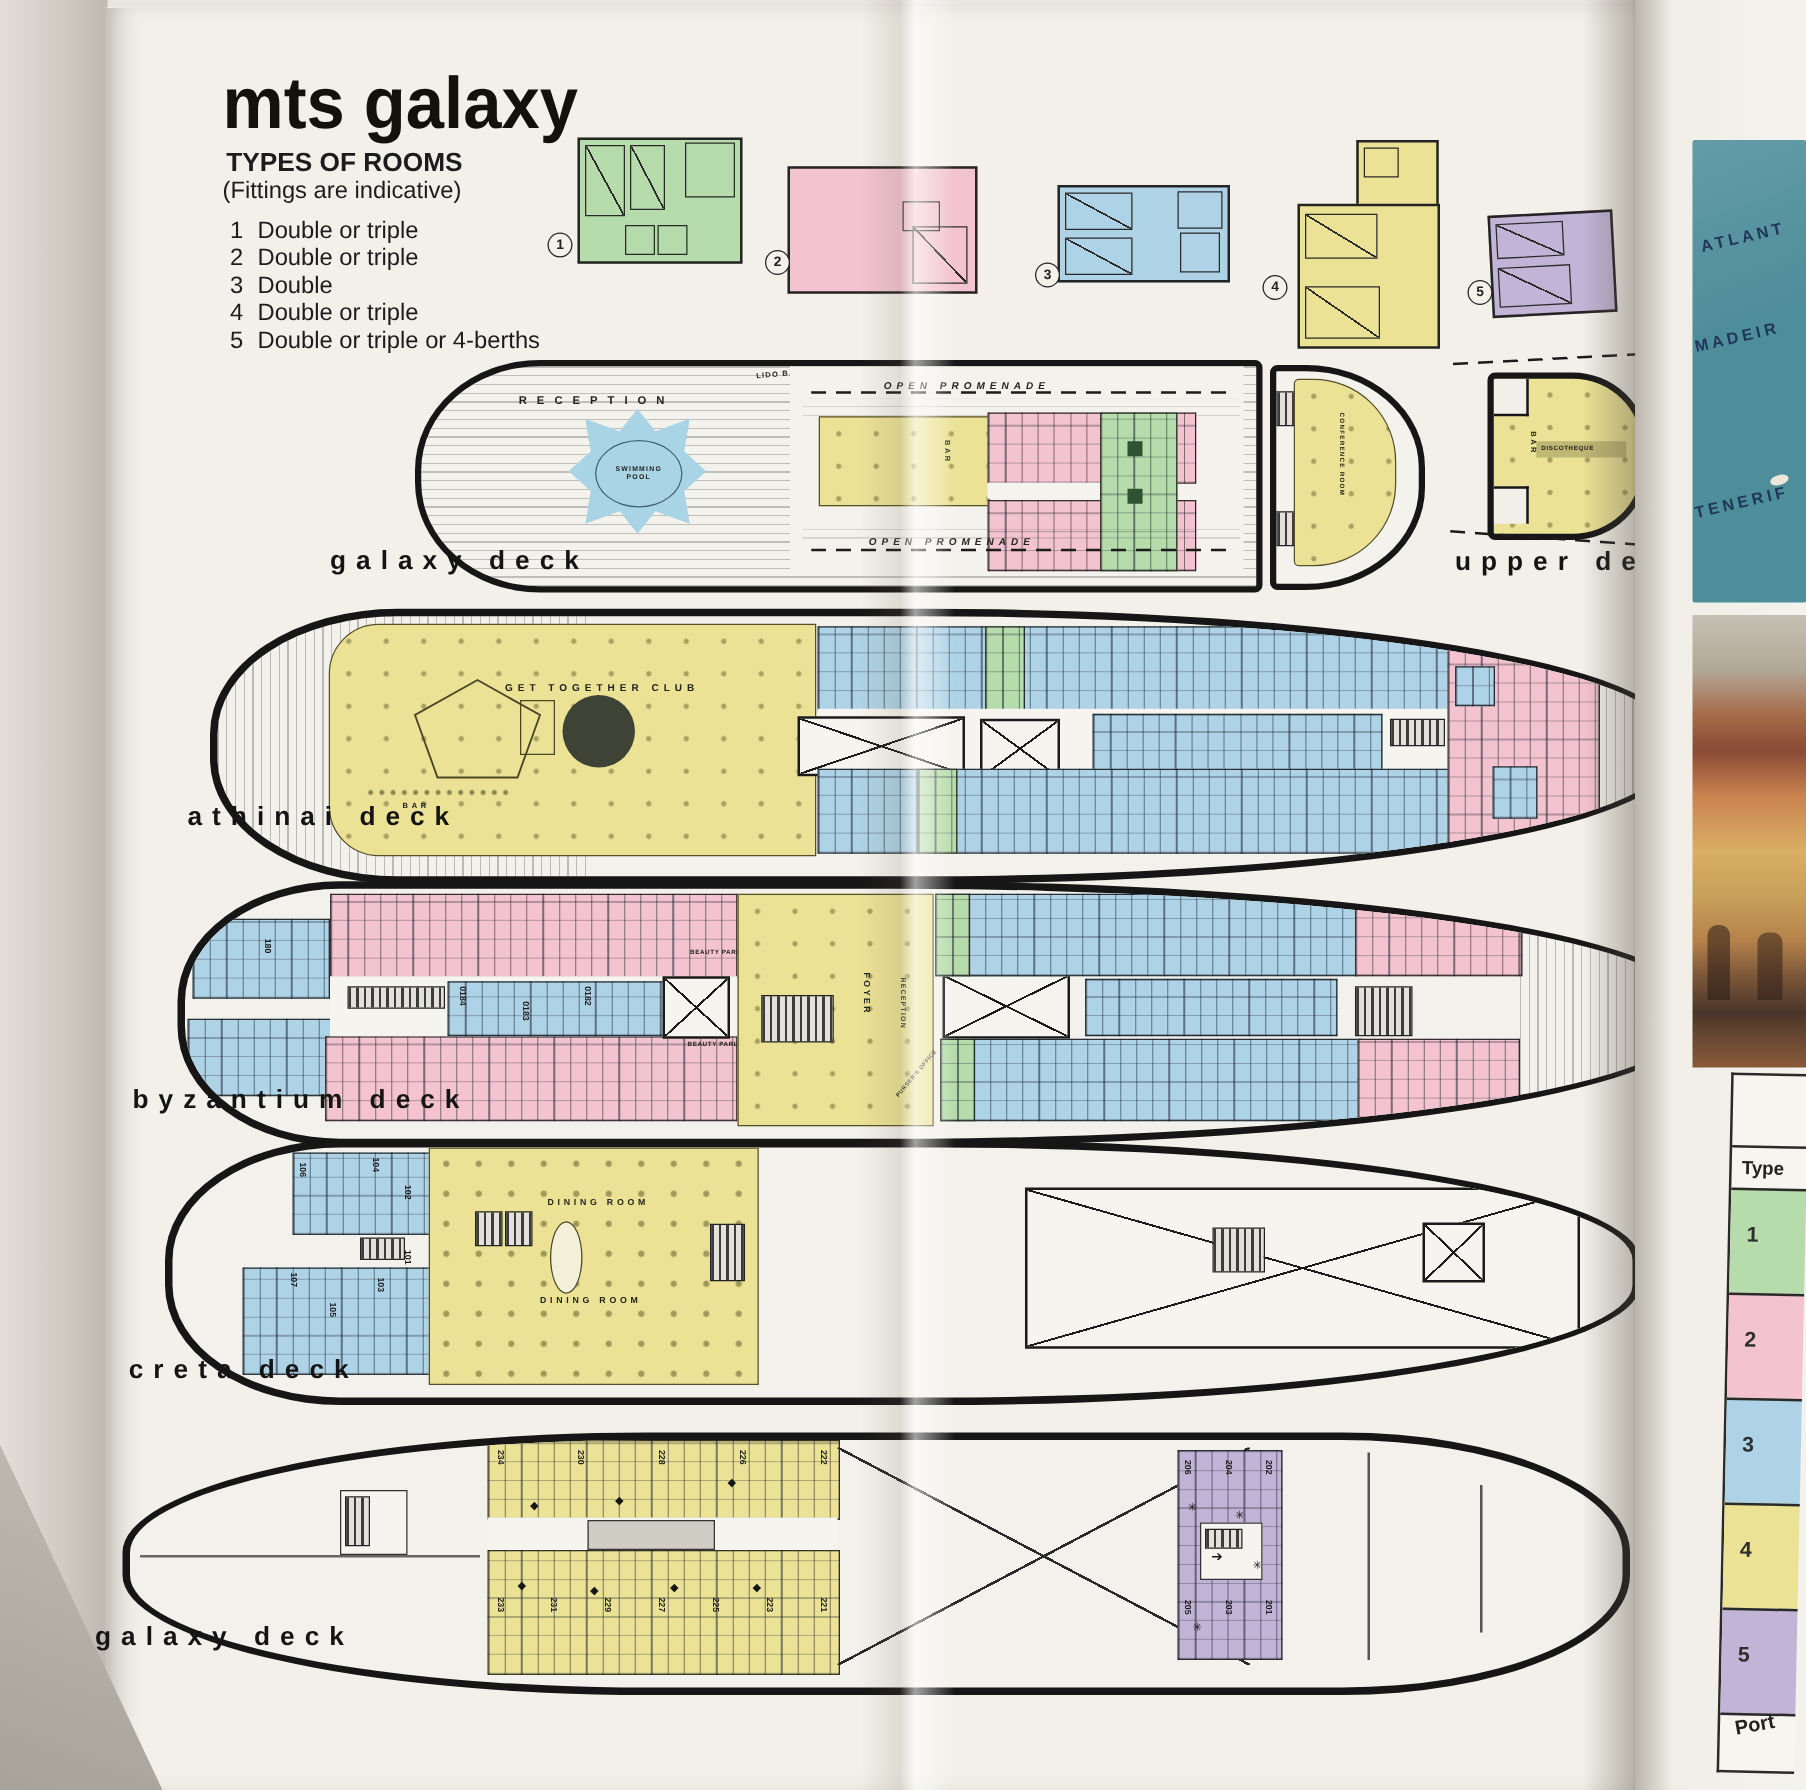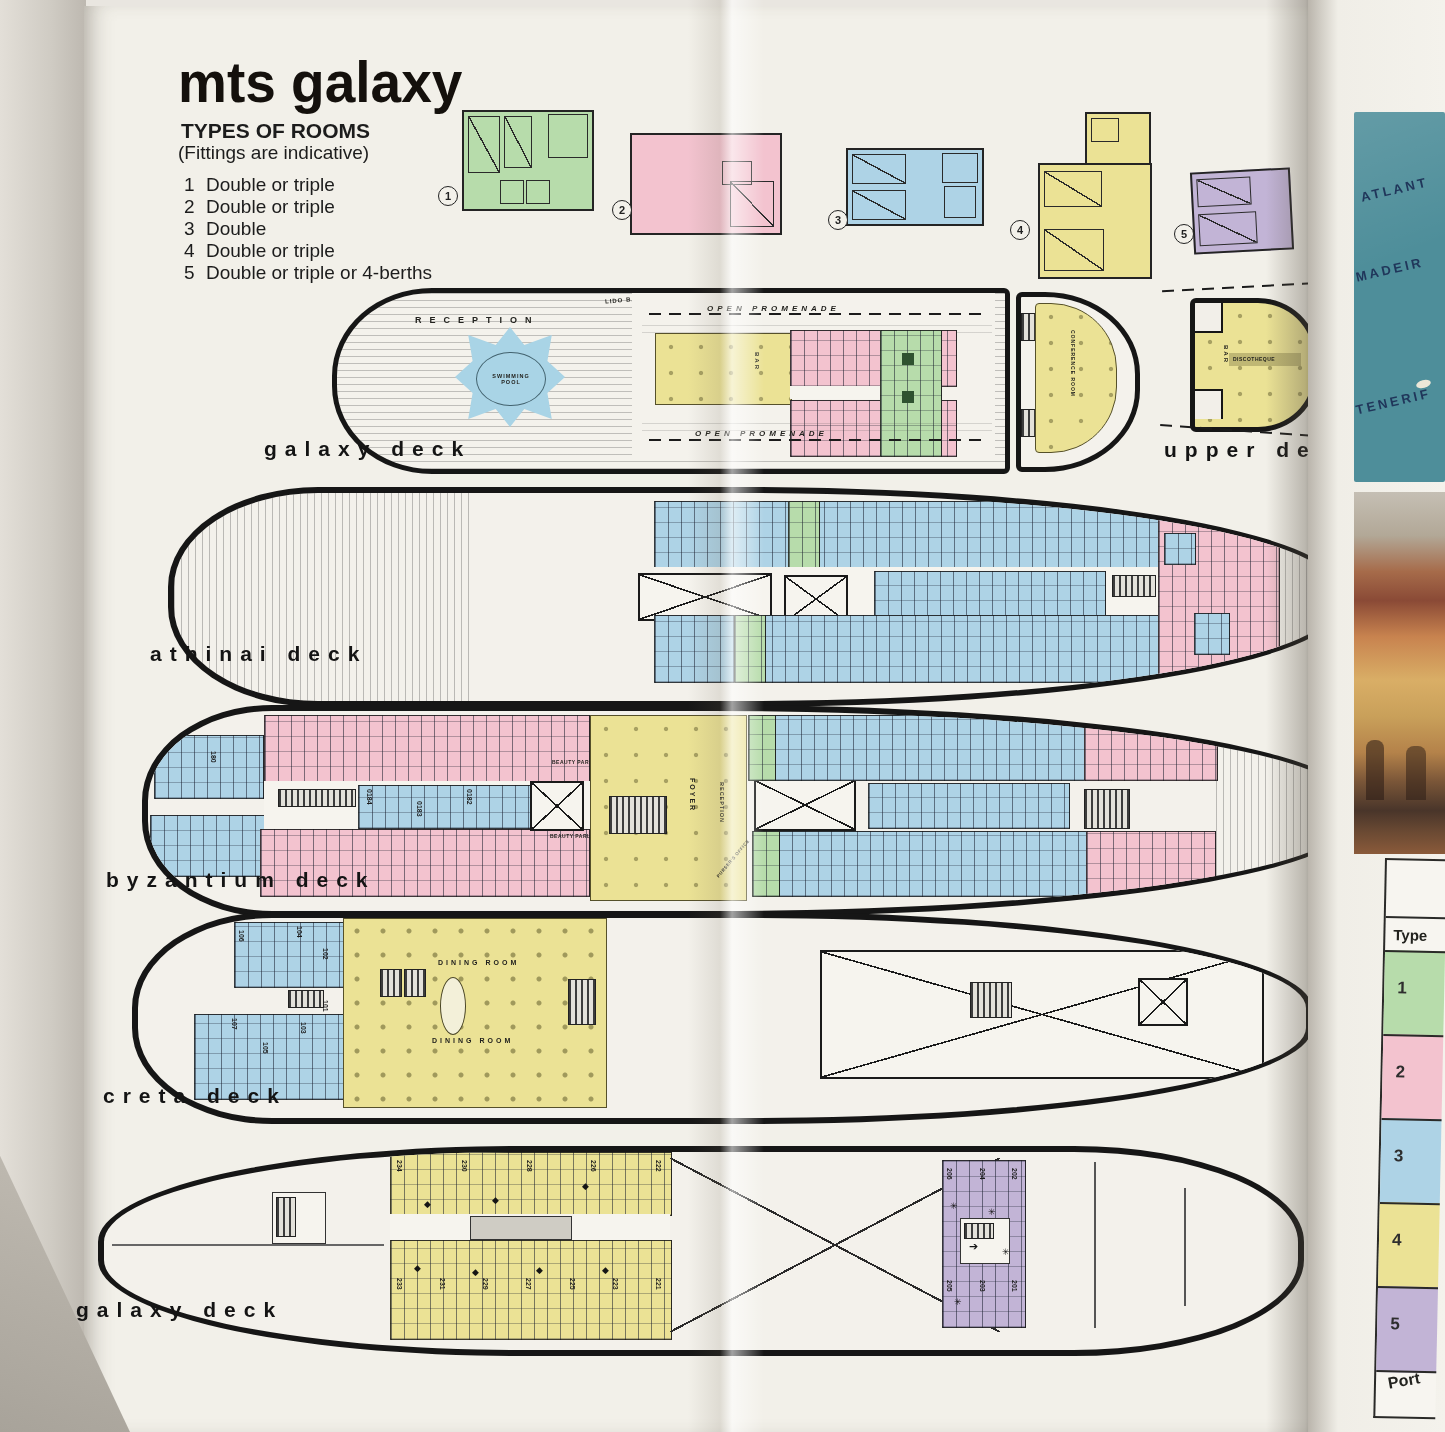--- a/index.html
+++ b/index.html
@@ -155,20 +155,31 @@
     <div class="abs" style="left:0;top:86px;width:26px;height:28px;background:#f2efe9;border-right:2px solid #161616;border-top:2px solid #161616;"></div>
     <span class="lbl vlbl abs" style="left:28px;top:42px;font-size:6px;letter-spacing:2px;">BAR</span>
     <div class="abs" style="left:34px;top:50px;width:72px;height:13px;background:rgba(60,55,20,.25);"></div>
     <span class="lbl abs" style="left:38px;top:53px;font-size:5px;letter-spacing:.5px;">DISCOTHEQUE</span>
   </div>
   <div class="abs dashes" style="left:1160px;top:430px;width:170px;transform:rotate(4deg);"></div>
   <div class="abs deckname" style="left:1164px;top:438px;">upper deck</div>
 
   <div class="ship" style="left:168px;top:487px;width:1160px;height:208px;border-radius:150px 600px 600px 150px / 100px 100px 100px 100px;background:#f3f1eb;">
     <div class="abs stripesV" style="left:0;top:0;width:300px;height:100%;"></div>
+    <div class="abs" style="left: 89px; top: 6px; width: 388px; height: 184px; border: 1px solid rgb(85, 80, 42); border-radius: 40px 0px 0px 40px; background-color: rgb(235, 226, 149);">
+      <div class="abs dots" style="left:0;top:0;width:100%;height:100%;"></div>
+      <svg class="abs" style="left:66px;top:42px;" width="104" height="82">
+        <polygon points="52,2 102,30 84,80 20,80 2,30" fill="none" stroke="#4a4626" stroke-width="1.5"></polygon>
+      </svg>
+      <div class="abs" style="left:152px;top:60px;width:26px;height:42px;border:1.5px solid #4a4626;"></div>
+      <div class="abs" style="left:186px;top:56px;width:58px;height:58px;border-radius:50%;background:#3f4336;"></div>
+      <span class="lbl abs" style="left:140px;top:46px;font-size:8px;letter-spacing:4px;">GET TOGETHER CLUB</span>
+      <span class="lbl abs" style="left:58px;top:142px;font-size:6px;letter-spacing:3px;">BAR</span>
+      <div class="abs" style="left:28px;top:130px;width:118px;height:8px;background-image:radial-gradient(circle,rgba(70,66,30,.6) 1.5px,transparent 2.4px);background-size:9px 8px;"></div>
+    </div>
     <div class="abs cab" style="left: 480px; top: 8px; width: 512px; height: 66px; background-color: rgb(174, 211, 230);"></div>
     <div class="abs cab" style="left: 614px; top: 8px; width: 30px; height: 66px; background-color: rgb(183, 220, 171);"></div>
     <div class="abs" style="left:480px;top:74px;width:512px;height:48px;background:#f6f4ee;"></div>
     <div class="abs xbox" style="left:464px;top:80px;width:130px;height:44px;"></div>
     <div class="abs xbox" style="left:610px;top:82px;width:60px;height:44px;"></div>
     <div class="abs cab" style="left: 700px; top: 78px; width: 230px; height: 44px; background-color: rgb(174, 211, 230);"></div>
     <div class="abs hatch" style="left:938px;top:82px;width:42px;height:20px;"></div>
     <div class="abs cab" style="left: 480px; top: 122px; width: 512px; height: 66px; background-color: rgb(174, 211, 230);"></div>
     <div class="abs cab" style="left: 560px; top: 122px; width: 30px; height: 66px; background-color: rgb(183, 220, 171);"></div>
     <div class="abs cab" style="left: 984px; top: 8px; width: 120px; height: 180px; background-color: rgb(243, 195, 207);"></div>

